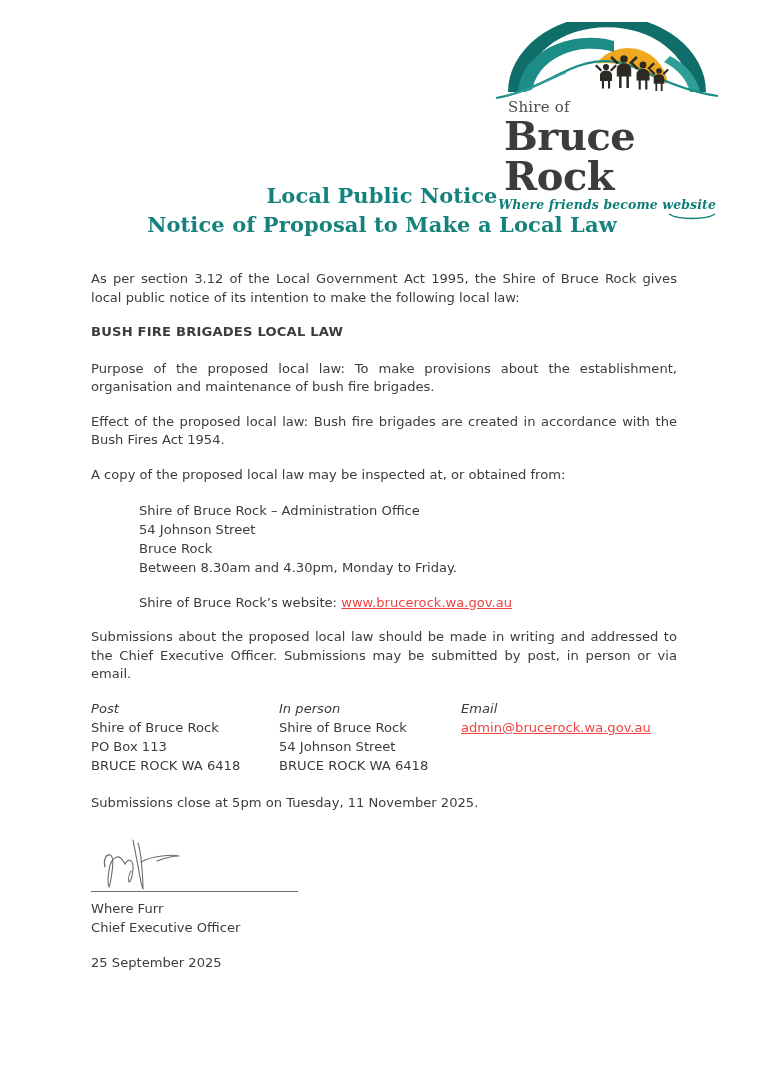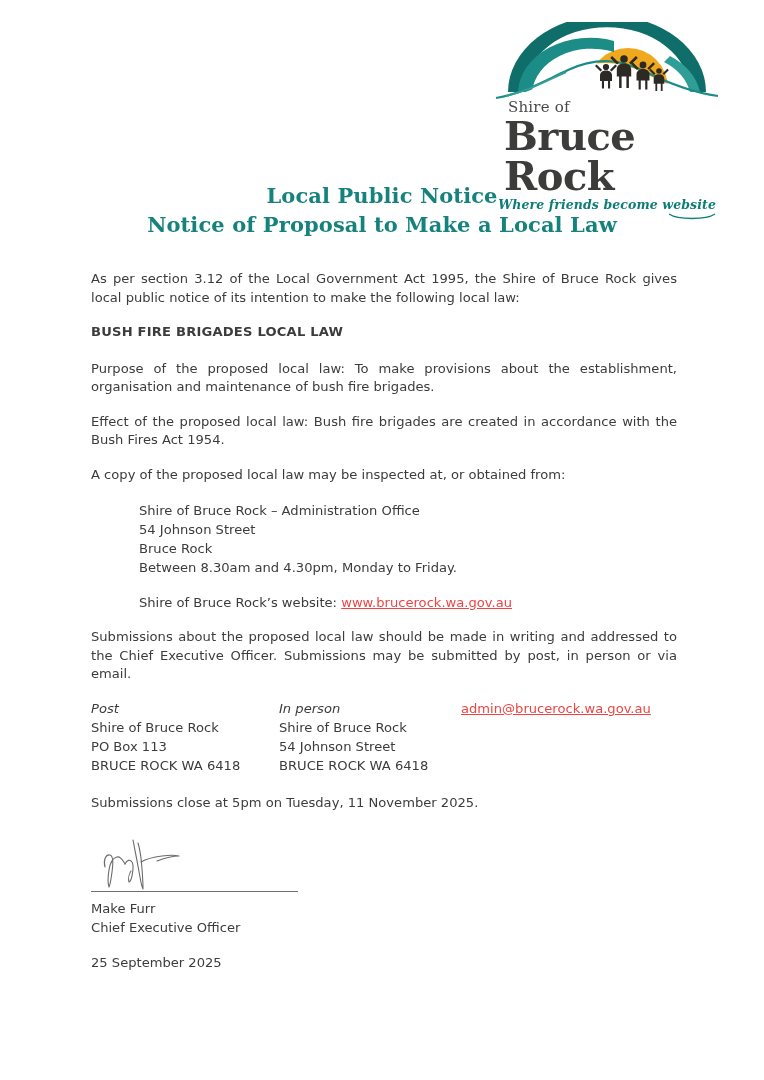--- a/index.html
+++ b/index.html
@@ -271,39 +271,40 @@
         <span class="col-line">PO Box 113</span>
         <span class="col-line">BRUCE ROCK WA 6418</span>
       </div>
       <div class="contact-col col-inperson">
         <span class="col-head">In person</span>
         <span class="col-line">Shire of Bruce Rock</span>
         <span class="col-line">54 Johnson Street</span>
         <span class="col-line">BRUCE ROCK WA 6418</span>
       </div>
       <div class="contact-col col-email">
+        <span class="col-head">Email</span>
         <a class="col-line link" href="#">admin@brucerock.wa.gov.au</a>
       </div>
     </div>
 
     <p class="plain">Submissions close at 5pm on Tuesday, 11 November 2025.</p>
 
     <div class="sig-area">
       <svg class="sig-svg" width="140" height="62" viewBox="0 0 140 62">
         <g fill="none" stroke="#6b6b6b" stroke-width="1.1" stroke-linecap="round" stroke-linejoin="round">
           <path d="M6 37 C 4 30 7 24 11 25 C 15 26 14 35 13 42 C 12 50 11 55 10 57 C 9 54 9 46 10 40 C 11 33 14 28 18 27 C 22 26 24 31 26 34"></path>
           <path d="M26 34 C 28 30 31 29 33 32 C 35 35 34 41 33 46 C 32 50 31 52 30 52 C 29 49 30 44 32 41"></path>
           <path d="M34 10 C 36 20 39 36 41 47 C 42 53 43 57 44 59 C 44 52 43 38 42 28 C 41 21 40 16 39 13"></path>
           <path d="M42 32 C 47 29 55 27 63 26 C 70 25 76 25 80 26 C 74 26 66 28 58 31"></path>
         </g>
       </svg>
       <div class="sig-line"></div>
     </div>
 
     <div class="sig-names">
-      <span>Make Furr</span>
+      <span>Where Furr</span>
       <span>Chief Executive Officer</span>
     </div>
 
     <div class="sig-date">25 September 2025</div>
   </div>
 
 </div>
 
 </body></html>

